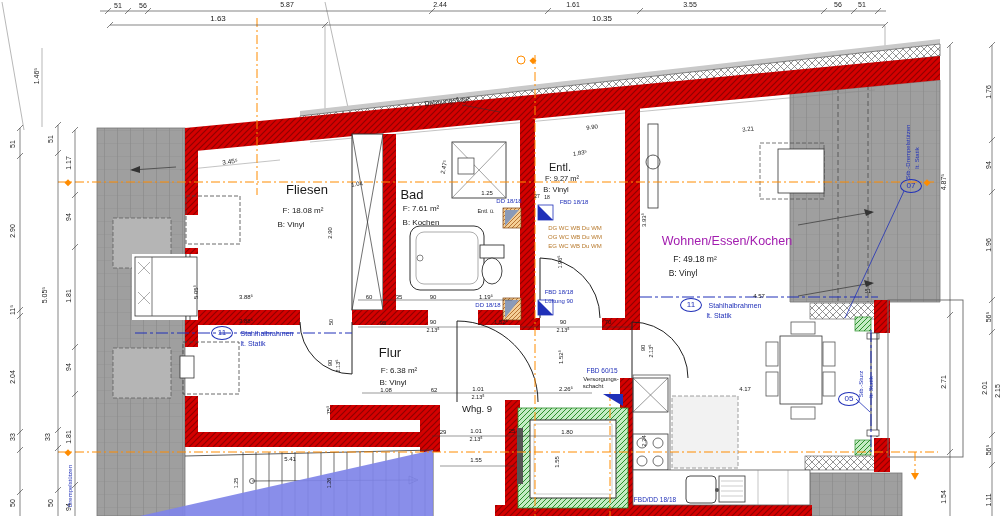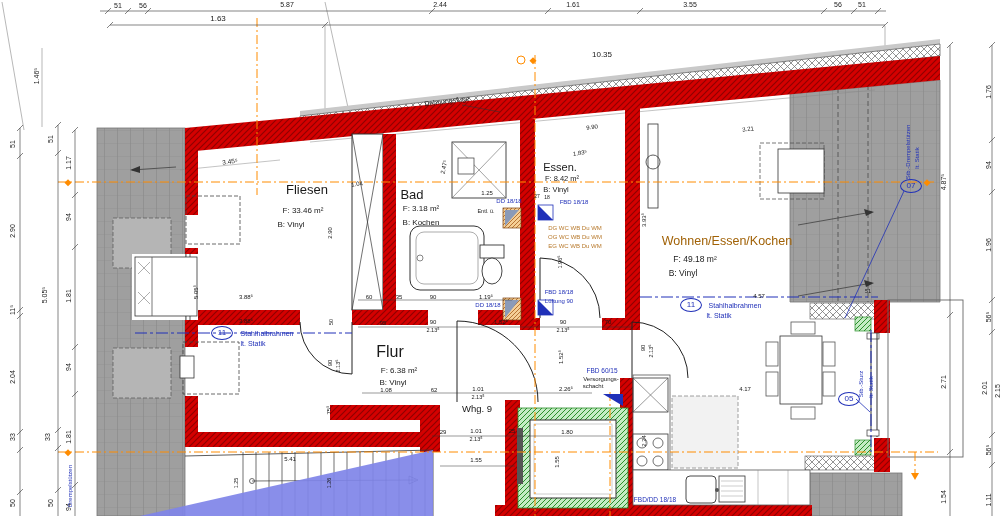--- a/index.html
+++ b/index.html
@@ -258,21 +258,21 @@
 <div id="labels-layer">
       <span class="lbl" style="left: 118px; top: 5px; font-size: 7px; color: rgb(26, 26, 26); transform: translate(-50%, -50%);">51</span>
       <span class="lbl" style="left: 143px; top: 5px; font-size: 7px; color: rgb(26, 26, 26); transform: translate(-50%, -50%);">56</span>
       <span class="lbl" style="left: 287px; top: 4px; font-size: 7px; color: rgb(26, 26, 26); transform: translate(-50%, -50%);">5.87</span>
       <span class="lbl" style="left: 440px; top: 4px; font-size: 7px; color: rgb(26, 26, 26); transform: translate(-50%, -50%);">2.44</span>
       <span class="lbl" style="left: 573px; top: 4px; font-size: 7px; color: rgb(26, 26, 26); transform: translate(-50%, -50%);">1.61</span>
       <span class="lbl" style="left: 690px; top: 4px; font-size: 7px; color: rgb(26, 26, 26); transform: translate(-50%, -50%);">3.55</span>
       <span class="lbl" style="left: 838px; top: 4px; font-size: 7px; color: rgb(26, 26, 26); transform: translate(-50%, -50%);">56</span>
       <span class="lbl" style="left: 862px; top: 4px; font-size: 7px; color: rgb(26, 26, 26); transform: translate(-50%, -50%);">51</span>
       <span class="lbl" style="left: 218px; top: 19px; font-size: 8px; color: rgb(26, 26, 26); transform: translate(-50%, -50%);">1.63</span>
-      <span class="lbl" style="left: 602px; top: 19px; font-size: 8px; color: rgb(26, 26, 26); transform: translate(-50%, -50%); margin-top: 36px;">10.35</span>
+      <span class="lbl" style="left: 602px; top: 19px; font-size: 8px; color: rgb(26, 26, 26); transform: translate(-50%, -50%);">10.35</span>
       <span class="lbl" style="left: 12px; top: 144px; font-size: 7px; color: rgb(26, 26, 26); transform: translate(-50%, -50%) rotate(-90deg);">51</span>
       <span class="lbl" style="left: 12px; top: 231px; font-size: 7px; color: rgb(26, 26, 26); transform: translate(-50%, -50%) rotate(-90deg);">2.90</span>
       <span class="lbl" style="left: 12px; top: 310px; font-size: 7px; color: rgb(26, 26, 26); transform: translate(-50%, -50%) rotate(-90deg);">11⁵</span>
       <span class="lbl" style="left: 12px; top: 377px; font-size: 7px; color: rgb(26, 26, 26); transform: translate(-50%, -50%) rotate(-90deg);">2.04</span>
       <span class="lbl" style="left: 12px; top: 437px; font-size: 7px; color: rgb(26, 26, 26); transform: translate(-50%, -50%) rotate(-90deg);">33</span>
       <span class="lbl" style="left: 12px; top: 503px; font-size: 7px; color: rgb(26, 26, 26); transform: translate(-50%, -50%) rotate(-90deg);">50</span>
       <span class="lbl" style="left: 50px; top: 139px; font-size: 7px; color: rgb(26, 26, 26); transform: translate(-50%, -50%) rotate(-90deg);">51</span>
       <span class="lbl" style="left: 44px; top: 295px; font-size: 7px; color: rgb(26, 26, 26); transform: translate(-50%, -50%) rotate(-90deg);">5.05⁵</span>
       <span class="lbl" style="left: 47px; top: 437px; font-size: 7px; color: rgb(26, 26, 26); transform: translate(-50%, -50%) rotate(-90deg);">33</span>
       <span class="lbl" style="left: 50px; top: 503px; font-size: 7px; color: rgb(26, 26, 26); transform: translate(-50%, -50%) rotate(-90deg);">50</span>
@@ -288,32 +288,32 @@
       <span class="lbl" style="left: 943px; top: 497px; font-size: 7px; color: rgb(26, 26, 26); transform: translate(-50%, -50%) rotate(-90deg);">1.54</span>
       <span class="lbl" style="left: 988px; top: 92px; font-size: 7px; color: rgb(26, 26, 26); transform: translate(-50%, -50%) rotate(-90deg);">1.76</span>
       <span class="lbl" style="left: 988px; top: 165px; font-size: 7px; color: rgb(26, 26, 26); transform: translate(-50%, -50%) rotate(-90deg);">94</span>
       <span class="lbl" style="left: 988px; top: 245px; font-size: 7px; color: rgb(26, 26, 26); transform: translate(-50%, -50%) rotate(-90deg);">1.96</span>
       <span class="lbl" style="left: 988px; top: 317px; font-size: 7px; color: rgb(26, 26, 26); transform: translate(-50%, -50%) rotate(-90deg);">56⁵</span>
       <span class="lbl" style="left: 984px; top: 388px; font-size: 7px; color: rgb(26, 26, 26); transform: translate(-50%, -50%) rotate(-90deg);">2.01</span>
       <span class="lbl" style="left: 997px; top: 391px; font-size: 7px; color: rgb(26, 26, 26); transform: translate(-50%, -50%) rotate(-90deg);">2.15</span>
       <span class="lbl" style="left: 988px; top: 450px; font-size: 7px; color: rgb(26, 26, 26); transform: translate(-50%, -50%) rotate(-90deg);">56⁵</span>
       <span class="lbl" style="left: 988px; top: 500px; font-size: 7px; color: rgb(26, 26, 26); transform: translate(-50%, -50%) rotate(-90deg);">1.11</span>
       <span class="lbl" style="left: 307px; top: 189px; font-size: 13px; color: rgb(26, 26, 26); transform: translate(-50%, -50%);">Fliesen</span>
-      <span class="lbl" style="left: 303px; top: 211px; font-size: 8px; color: rgb(26, 26, 26); transform: translate(-50%, -50%);">F: 33.46 m²</span>
+      <span class="lbl" style="left: 303px; top: 211px; font-size: 8px; color: rgb(26, 26, 26); transform: translate(-50%, -50%);">F: 18.08 m²</span>
       <span class="lbl" style="left: 291px; top: 225px; font-size: 8px; color: rgb(26, 26, 26); transform: translate(-50%, -50%);">B: Vinyl</span>
       <span class="lbl" style="left: 412px; top: 194px; font-size: 13px; color: rgb(26, 26, 26); transform: translate(-50%, -50%);">Bad</span>
-      <span class="lbl" style="left: 421px; top: 209px; font-size: 8px; color: rgb(26, 26, 26); transform: translate(-50%, -50%);">F: 3.18 m²</span>
+      <span class="lbl" style="left: 421px; top: 209px; font-size: 8px; color: rgb(26, 26, 26); transform: translate(-50%, -50%);">F: 7.61 m²</span>
       <span class="lbl" style="left: 421px; top: 223px; font-size: 8px; color: rgb(26, 26, 26); transform: translate(-50%, -50%);">B: Kochen</span>
-      <span class="lbl" style="left: 560px; top: 167px; font-size: 11px; color: rgb(26, 26, 26); transform: translate(-50%, -50%);">Essen.</span>
-      <span class="lbl" style="left: 562px; top: 179px; font-size: 7.5px; color: rgb(26, 26, 26); transform: translate(-50%, -50%);">F: 8.42 m²</span>
+      <span class="lbl" style="left: 560px; top: 167px; font-size: 11px; color: rgb(26, 26, 26); transform: translate(-50%, -50%);">Entl.</span>
+      <span class="lbl" style="left: 562px; top: 179px; font-size: 7.5px; color: rgb(26, 26, 26); transform: translate(-50%, -50%);">F: 9.27 m²</span>
       <span class="lbl" style="left: 556px; top: 190px; font-size: 7.5px; color: rgb(26, 26, 26); transform: translate(-50%, -50%);">B: Vinyl</span>
-      <span class="lbl" style="left: 727px; top: 241px; font-size: 12.5px; color: #a16207; transform: translate(-50%, -50%);">Wohnen/Essen/Kochen</span>
+      <span class="lbl" style="left: 727px; top: 241px; font-size: 12.5px; color: #a21caf; transform: translate(-50%, -50%);">Wohnen/Essen/Kochen</span>
       <span class="lbl" style="left: 695px; top: 259px; font-size: 8.5px; color: rgb(26, 26, 26); transform: translate(-50%, -50%);">F: 49.18 m²</span>
       <span class="lbl" style="left: 683px; top: 273px; font-size: 8.5px; color: rgb(26, 26, 26); transform: translate(-50%, -50%);">B: Vinyl</span>
-      <span class="lbl" style="left: 390px; top: 352px; font-size: 16px; color: rgb(26, 26, 26); transform: translate(-50%, -50%);">Flur</span>
+      <span class="lbl" style="left: 390px; top: 352px; font-size: 13px; color: rgb(26, 26, 26); transform: translate(-50%, -50%);">Flur</span>
       <span class="lbl" style="left: 399px; top: 371px; font-size: 8px; color: rgb(26, 26, 26); transform: translate(-50%, -50%);">F: 6.38 m²</span>
       <span class="lbl" style="left: 393px; top: 383px; font-size: 8px; color: rgb(26, 26, 26); transform: translate(-50%, -50%);">B: Vinyl</span>
       <span class="lbl" style="left: 477px; top: 409px; font-size: 9.5px; color: rgb(26, 26, 26); transform: translate(-50%, -50%);">Whg. 9</span>
       <span class="lbl" style="left: 447px; top: 101px; font-size: 7px; color: rgb(26, 26, 26); transform: translate(-50%, -50%) rotate(-7deg);">Dehnungsfuge</span>
       <span class="lbl" style="left: 592px; top: 127px; font-size: 6px; color: rgb(26, 26, 26); transform: translate(-50%, -50%) rotate(-7deg);">9.90</span>
       <span class="lbl" style="left: 230px; top: 162px; font-size: 6.5px; color: rgb(26, 26, 26); transform: translate(-50%, -50%) rotate(-7deg);">3.45⁵</span>
       <span class="lbl" style="left: 357px; top: 184px; font-size: 6px; color: rgb(26, 26, 26); transform: translate(-50%, -50%) rotate(-8deg);">1.04</span>
       <span class="lbl" style="left: 580px; top: 153px; font-size: 6px; color: rgb(26, 26, 26); transform: translate(-50%, -50%) rotate(-8deg);">1.83⁵</span>
       <span class="lbl" style="left: 748px; top: 129px; font-size: 6px; color: rgb(26, 26, 26); transform: translate(-50%, -50%) rotate(-7deg);">3.21</span>
       <span class="lbl" style="left: 444px; top: 167px; font-size: 6px; color: rgb(26, 26, 26); transform: translate(-50%, -50%) rotate(-78deg);">2.47⁵</span>

